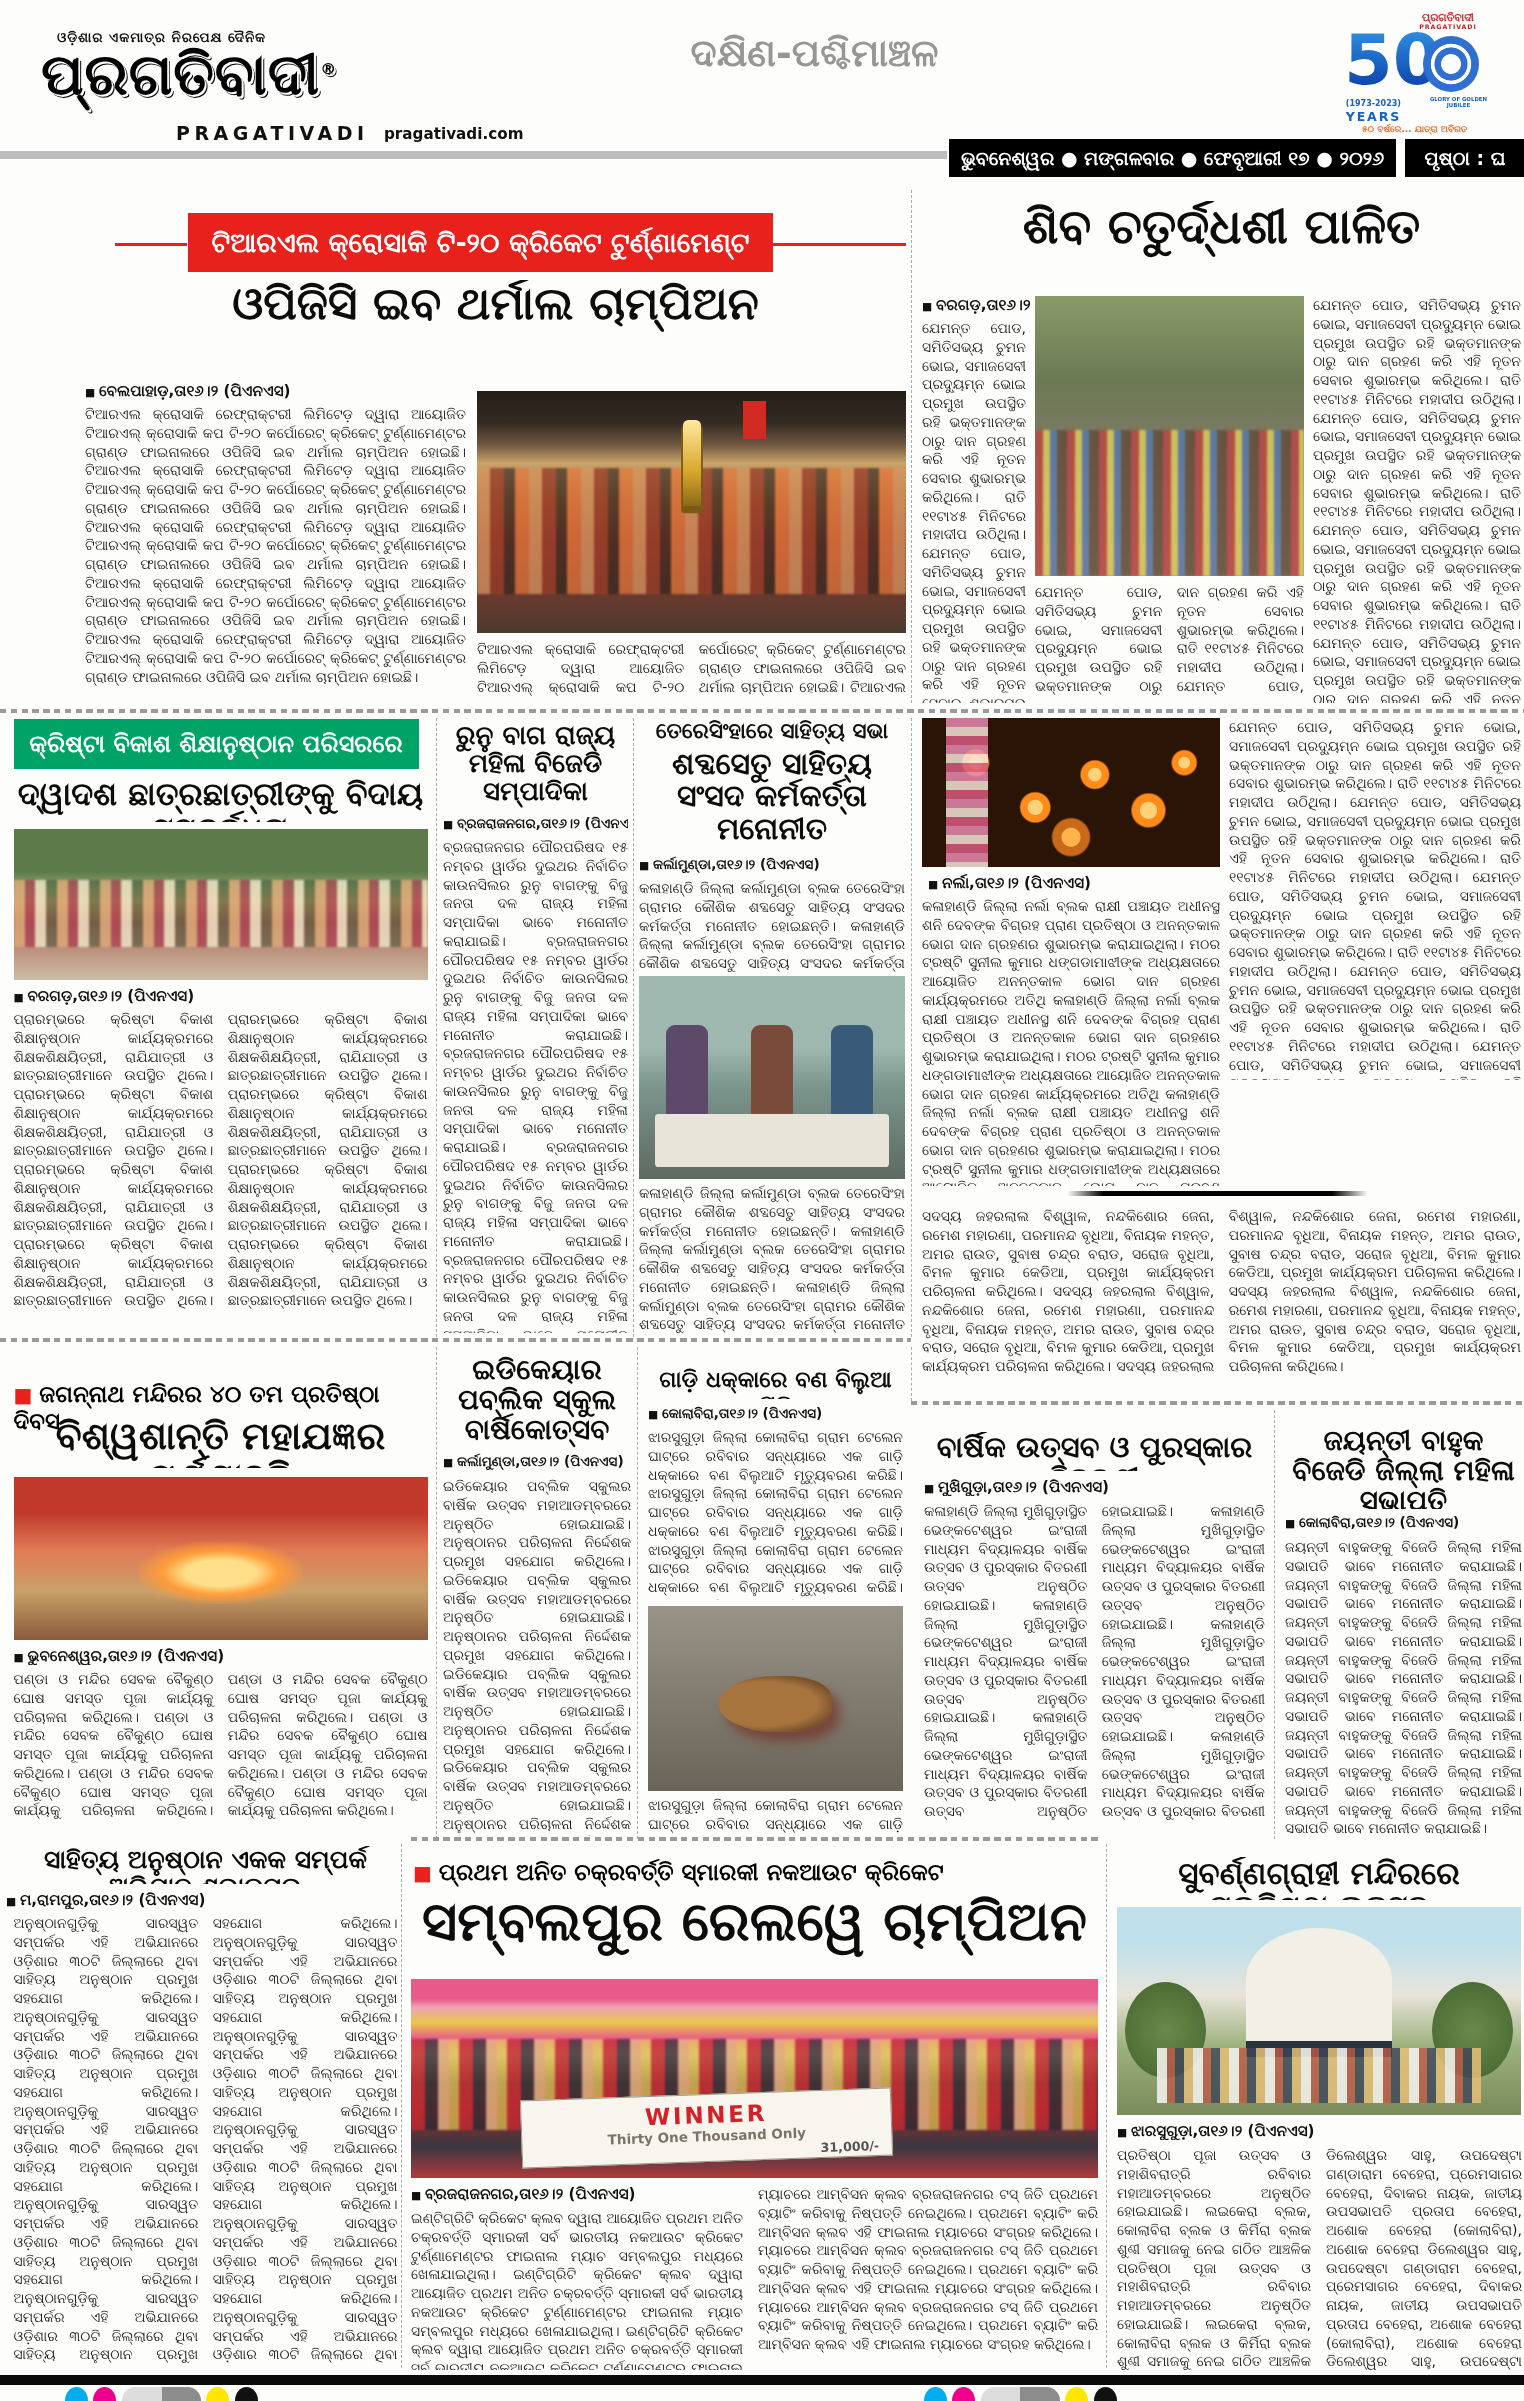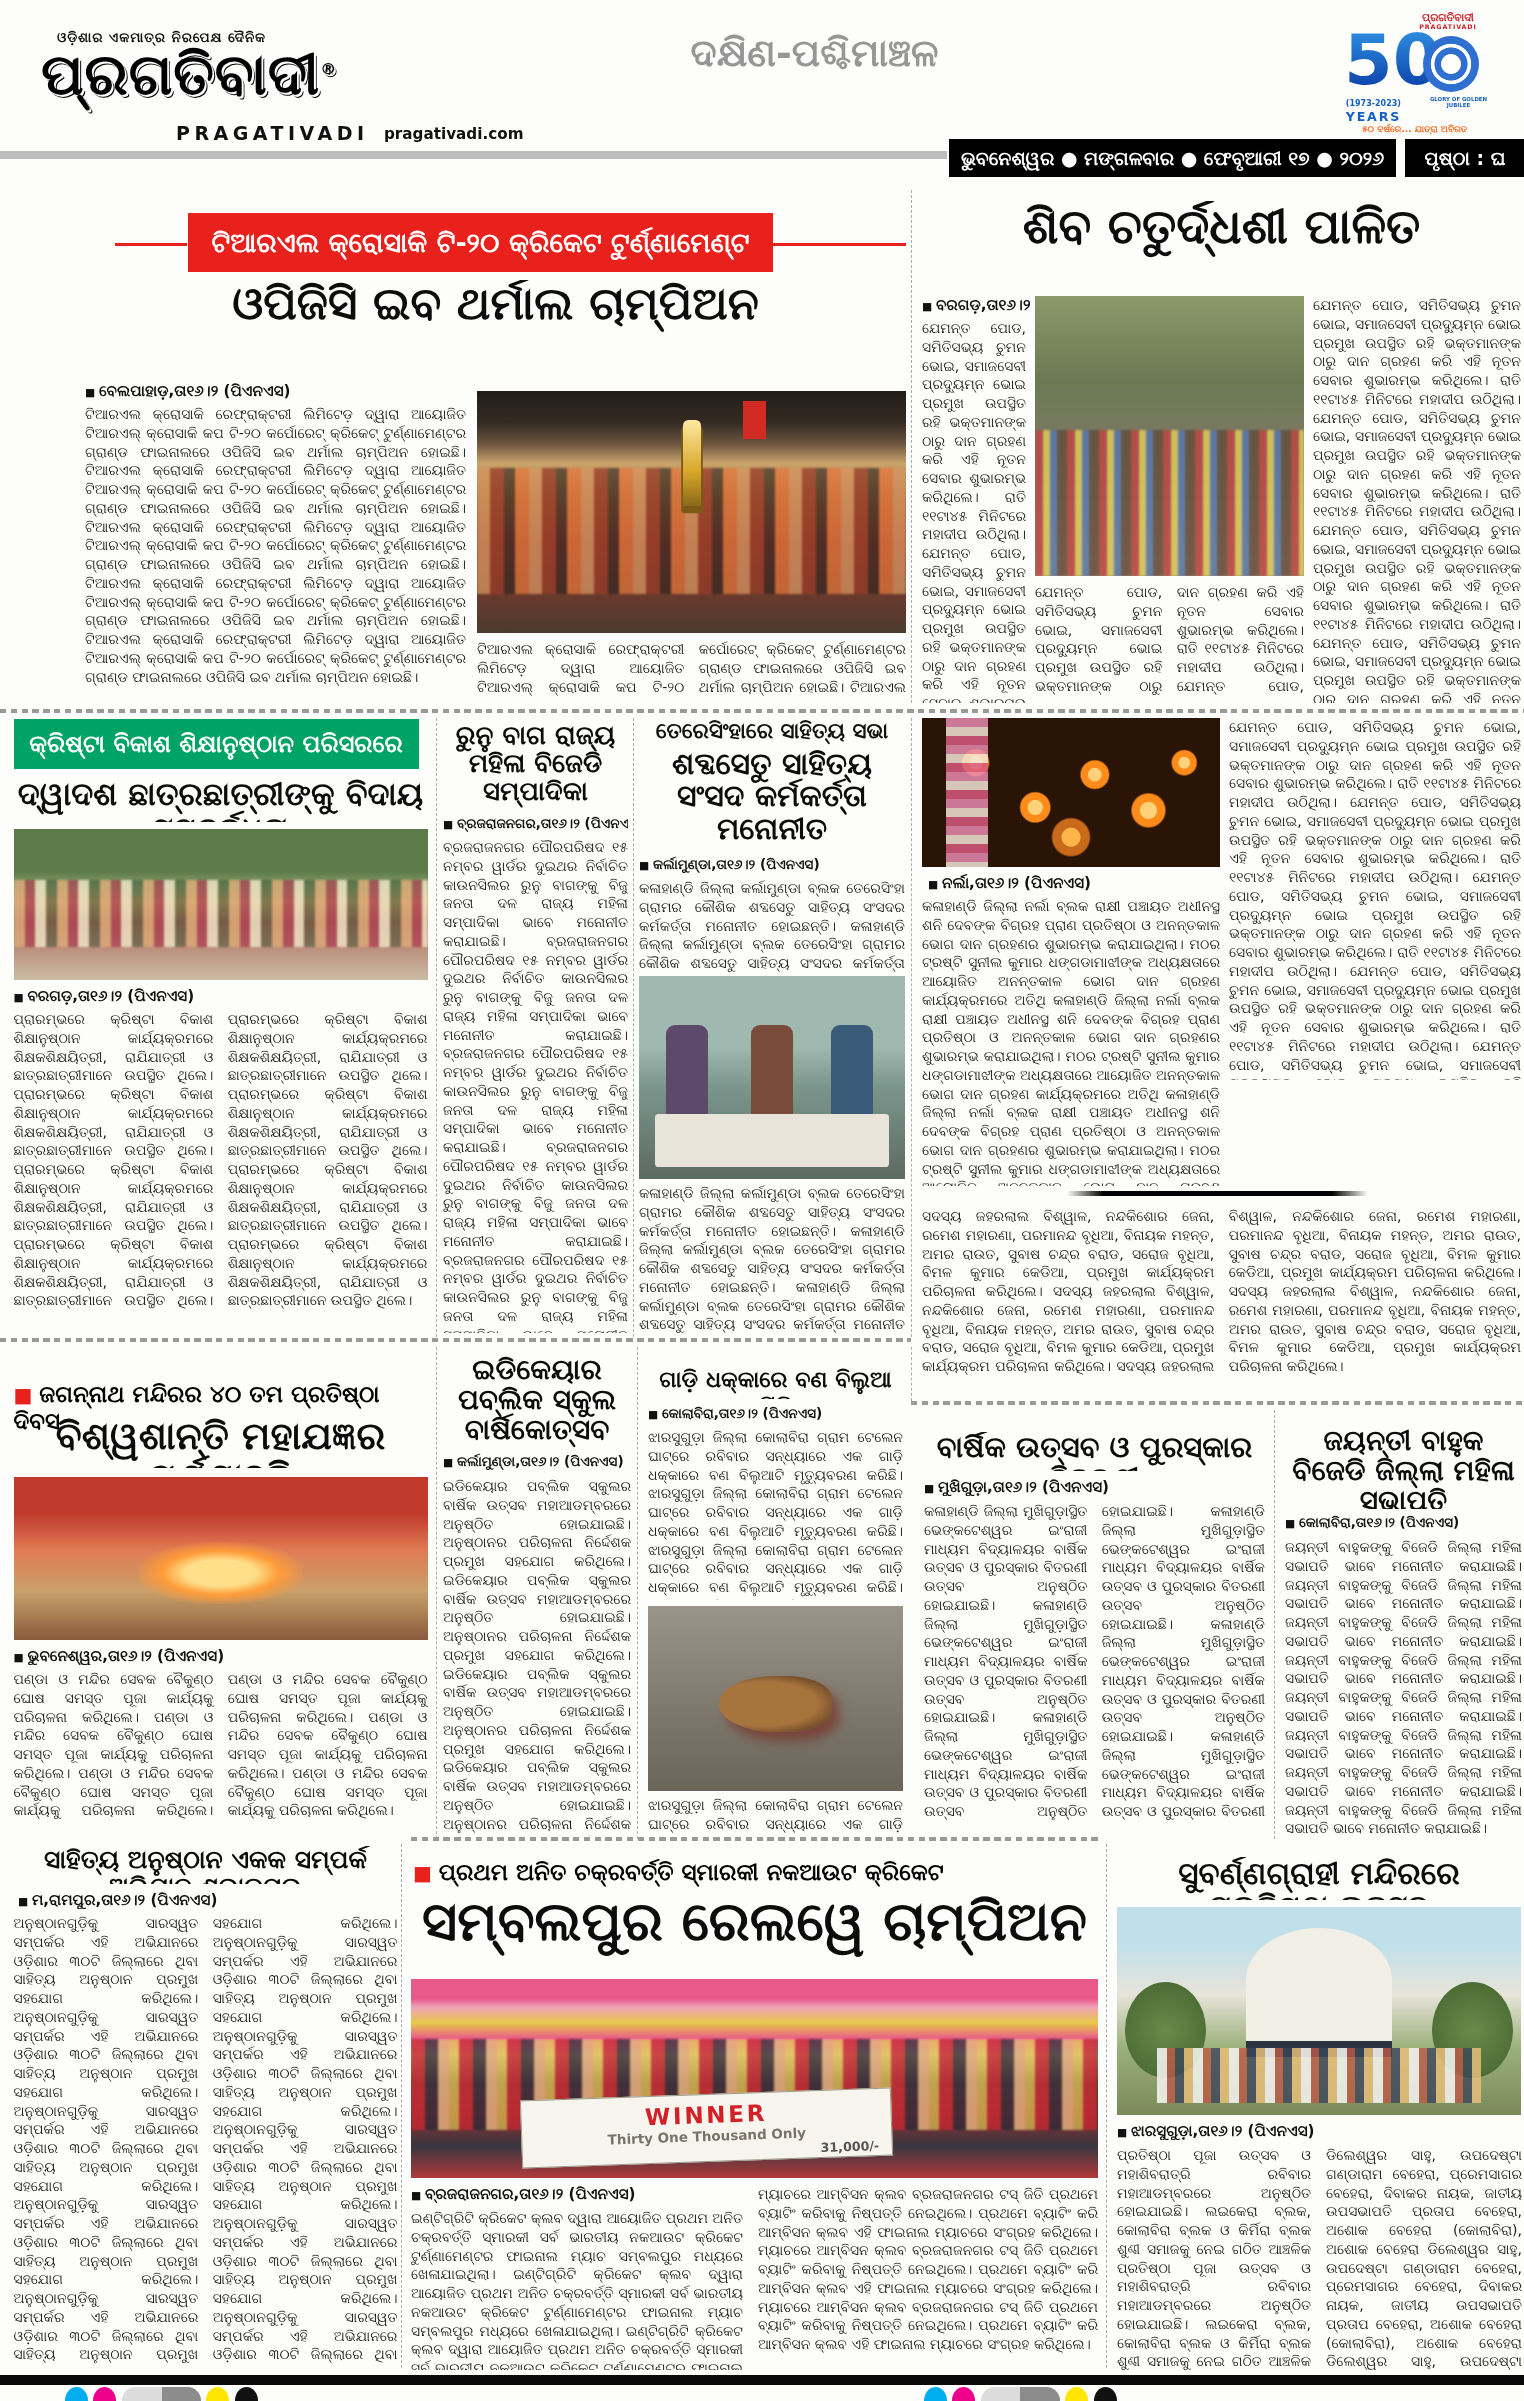--- a/index.html
+++ b/index.html
@@ -220,21 +220,21 @@
   <div class="abs body-text cols-2" style="left:924px;top:1502px;width:341px;height:334px;">କଳାହାଣ୍ଡି ଜିଲ୍ଲା ମୁଖିଗୁଡ଼ାସ୍ଥିତ ଭେଙ୍କଟେଶ୍ୱର ଇଂରାଜୀ ମାଧ୍ୟମ ବିଦ୍ୟାଳୟର ବାର୍ଷିକ ଉତ୍ସବ ଓ ପୁରସ୍କାର ବିତରଣୀ ଉତ୍ସବ ଅନୁଷ୍ଠିତ ହୋଇଯାଇଛି। କଳାହାଣ୍ଡି ଜିଲ୍ଲା ମୁଖିଗୁଡ଼ାସ୍ଥିତ ଭେଙ୍କଟେଶ୍ୱର ଇଂରାଜୀ ମାଧ୍ୟମ ବିଦ୍ୟାଳୟର ବାର୍ଷିକ ଉତ୍ସବ ଓ ପୁରସ୍କାର ବିତରଣୀ ଉତ୍ସବ ଅନୁଷ୍ଠିତ ହୋଇଯାଇଛି। କଳାହାଣ୍ଡି ଜିଲ୍ଲା ମୁଖିଗୁଡ଼ାସ୍ଥିତ ଭେଙ୍କଟେଶ୍ୱର ଇଂରାଜୀ ମାଧ୍ୟମ ବିଦ୍ୟାଳୟର ବାର୍ଷିକ ଉତ୍ସବ ଓ ପୁରସ୍କାର ବିତରଣୀ ଉତ୍ସବ ଅନୁଷ୍ଠିତ ହୋଇଯାଇଛି। କଳାହାଣ୍ଡି ଜିଲ୍ଲା ମୁଖିଗୁଡ଼ାସ୍ଥିତ ଭେଙ୍କଟେଶ୍ୱର ଇଂରାଜୀ ମାଧ୍ୟମ ବିଦ୍ୟାଳୟର ବାର୍ଷିକ ଉତ୍ସବ ଓ ପୁରସ୍କାର ବିତରଣୀ ଉତ୍ସବ ଅନୁଷ୍ଠିତ ହୋଇଯାଇଛି। କଳାହାଣ୍ଡି ଜିଲ୍ଲା ମୁଖିଗୁଡ଼ାସ୍ଥିତ ଭେଙ୍କଟେଶ୍ୱର ଇଂରାଜୀ ମାଧ୍ୟମ ବିଦ୍ୟାଳୟର ବାର୍ଷିକ ଉତ୍ସବ ଓ ପୁରସ୍କାର ବିତରଣୀ ଉତ୍ସବ ଅନୁଷ୍ଠିତ ହୋଇଯାଇଛି। କଳାହାଣ୍ଡି ଜିଲ୍ଲା ମୁଖିଗୁଡ଼ାସ୍ଥିତ ଭେଙ୍କଟେଶ୍ୱର ଇଂରାଜୀ ମାଧ୍ୟମ ବିଦ୍ୟାଳୟର ବାର୍ଷିକ ଉତ୍ସବ ଓ ପୁରସ୍କାର ବିତରଣୀ ଉତ୍ସବ ଅନୁଷ୍ଠିତ ହୋଇଯାଇଛି। କଳାହାଣ୍ଡି ଜିଲ୍ଲା ମୁଖିଗୁଡ଼ାସ୍ଥିତ ଭେଙ୍କଟେଶ୍ୱର ଇଂରାଜୀ ମାଧ୍ୟମ ବିଦ୍ୟାଳୟର ବାର୍ଷିକ ଉତ୍ସବ ଓ ପୁରସ୍କାର ବିତରଣୀ ଉତ୍ସବ ଅନୁଷ୍ଠିତ ହୋଇଯାଇଛି।</div>
 
   <div class="abs headline" style="left:1285px;top:1426px;width:237px;height:83px;font-size:28px;">ଜୟନ୍ତୀ ବାହୁକ ବିଜେଡି ଜିଲ୍ଲା ମହିଳା ସଭାପତି</div>
   <div class="abs byline" style="left:1285px;top:1514px;width:237px;font-size:13.5px;">କୋଲାବିରା,ତା୧୬।୨ (ପିଏନଏସ)</div>
   <div class="abs body-text" style="left:1285px;top:1538px;width:237px;height:298px;">ଜୟନ୍ତୀ ବାହୁକଙ୍କୁ ବିଜେଡି ଜିଲ୍ଲା ମହିଳା ସଭାପତି ଭାବେ ମନୋନୀତ କରାଯାଇଛି। ଜୟନ୍ତୀ ବାହୁକଙ୍କୁ ବିଜେଡି ଜିଲ୍ଲା ମହିଳା ସଭାପତି ଭାବେ ମନୋନୀତ କରାଯାଇଛି। ଜୟନ୍ତୀ ବାହୁକଙ୍କୁ ବିଜେଡି ଜିଲ୍ଲା ମହିଳା ସଭାପତି ଭାବେ ମନୋନୀତ କରାଯାଇଛି। ଜୟନ୍ତୀ ବାହୁକଙ୍କୁ ବିଜେଡି ଜିଲ୍ଲା ମହିଳା ସଭାପତି ଭାବେ ମନୋନୀତ କରାଯାଇଛି। ଜୟନ୍ତୀ ବାହୁକଙ୍କୁ ବିଜେଡି ଜିଲ୍ଲା ମହିଳା ସଭାପତି ଭାବେ ମନୋନୀତ କରାଯାଇଛି। ଜୟନ୍ତୀ ବାହୁକଙ୍କୁ ବିଜେଡି ଜିଲ୍ଲା ମହିଳା ସଭାପତି ଭାବେ ମନୋନୀତ କରାଯାଇଛି। ଜୟନ୍ତୀ ବାହୁକଙ୍କୁ ବିଜେଡି ଜିଲ୍ଲା ମହିଳା ସଭାପତି ଭାବେ ମନୋନୀତ କରାଯାଇଛି। ଜୟନ୍ତୀ ବାହୁକଙ୍କୁ ବିଜେଡି ଜିଲ୍ଲା ମହିଳା ସଭାପତି ଭାବେ ମନୋନୀତ କରାଯାଇଛି।</div>
 
   <div class="abs vdash" style="left:401px;top:1844px;height:524px;"></div>
   <div class="abs vdash" style="left:1106px;top:1844px;height:524px;"></div>
 
   <div class="abs headline" style="left:13.5px;top:1846px;width:384px;height:38px;font-size:25px;">ସାହିତ୍ୟ ଅନୁଷ୍ଠାନ ଏକକ ସମ୍ପର୍କ ଅଭିଯାନ ଶୁଭାରମ୍ଭ</div>
-  <div class="abs byline" style="left:18px;top:1891px;width:269px;">ମ,ରାମପୁର,ତା୧୬।୨ (ପିଏନଏସ)</div>
+  <div class="abs byline" style="left:6px;top:1891px;width:269px;">ମ,ରାମପୁର,ତା୧୬।୨ (ପିଏନଏସ)</div>
   <div class="abs body-text cols-2" style="left:13.5px;top:1914px;width:384px;height:456px;">ଅନୁଷ୍ଠାନଗୁଡ଼ିକୁ ସାରସ୍ୱତ ସମ୍ପର୍କର ଏହି ଅଭିଯାନରେ ଓଡ଼ିଶାର ୩୦ଟି ଜିଲ୍ଲାରେ ଥିବା ସାହିତ୍ୟ ଅନୁଷ୍ଠାନ ପ୍ରମୁଖ ସହଯୋଗ କରିଥିଲେ। ଅନୁଷ୍ଠାନଗୁଡ଼ିକୁ ସାରସ୍ୱତ ସମ୍ପର୍କର ଏହି ଅଭିଯାନରେ ଓଡ଼ିଶାର ୩୦ଟି ଜିଲ୍ଲାରେ ଥିବା ସାହିତ୍ୟ ଅନୁଷ୍ଠାନ ପ୍ରମୁଖ ସହଯୋଗ କରିଥିଲେ। ଅନୁଷ୍ଠାନଗୁଡ଼ିକୁ ସାରସ୍ୱତ ସମ୍ପର୍କର ଏହି ଅଭିଯାନରେ ଓଡ଼ିଶାର ୩୦ଟି ଜିଲ୍ଲାରେ ଥିବା ସାହିତ୍ୟ ଅନୁଷ୍ଠାନ ପ୍ରମୁଖ ସହଯୋଗ କରିଥିଲେ। ଅନୁଷ୍ଠାନଗୁଡ଼ିକୁ ସାରସ୍ୱତ ସମ୍ପର୍କର ଏହି ଅଭିଯାନରେ ଓଡ଼ିଶାର ୩୦ଟି ଜିଲ୍ଲାରେ ଥିବା ସାହିତ୍ୟ ଅନୁଷ୍ଠାନ ପ୍ରମୁଖ ସହଯୋଗ କରିଥିଲେ। ଅନୁଷ୍ଠାନଗୁଡ଼ିକୁ ସାରସ୍ୱତ ସମ୍ପର୍କର ଏହି ଅଭିଯାନରେ ଓଡ଼ିଶାର ୩୦ଟି ଜିଲ୍ଲାରେ ଥିବା ସାହିତ୍ୟ ଅନୁଷ୍ଠାନ ପ୍ରମୁଖ ସହଯୋଗ କରିଥିଲେ। ଅନୁଷ୍ଠାନଗୁଡ଼ିକୁ ସାରସ୍ୱତ ସମ୍ପର୍କର ଏହି ଅଭିଯାନରେ ଓଡ଼ିଶାର ୩୦ଟି ଜିଲ୍ଲାରେ ଥିବା ସାହିତ୍ୟ ଅନୁଷ୍ଠାନ ପ୍ରମୁଖ ସହଯୋଗ କରିଥିଲେ। ଅନୁଷ୍ଠାନଗୁଡ଼ିକୁ ସାରସ୍ୱତ ସମ୍ପର୍କର ଏହି ଅଭିଯାନରେ ଓଡ଼ିଶାର ୩୦ଟି ଜିଲ୍ଲାରେ ଥିବା ସାହିତ୍ୟ ଅନୁଷ୍ଠାନ ପ୍ରମୁଖ ସହଯୋଗ କରିଥିଲେ। ଅନୁଷ୍ଠାନଗୁଡ଼ିକୁ ସାରସ୍ୱତ ସମ୍ପର୍କର ଏହି ଅଭିଯାନରେ ଓଡ଼ିଶାର ୩୦ଟି ଜିଲ୍ଲାରେ ଥିବା ସାହିତ୍ୟ ଅନୁଷ୍ଠାନ ପ୍ରମୁଖ ସହଯୋଗ କରିଥିଲେ। ଅନୁଷ୍ଠାନଗୁଡ଼ିକୁ ସାରସ୍ୱତ ସମ୍ପର୍କର ଏହି ଅଭିଯାନରେ ଓଡ଼ିଶାର ୩୦ଟି ଜିଲ୍ଲାରେ ଥିବା ସାହିତ୍ୟ ଅନୁଷ୍ଠାନ ପ୍ରମୁଖ ସହଯୋଗ କରିଥିଲେ। ଅନୁଷ୍ଠାନଗୁଡ଼ିକୁ ସାରସ୍ୱତ ସମ୍ପର୍କର ଏହି ଅଭିଯାନରେ ଓଡ଼ିଶାର ୩୦ଟି ଜିଲ୍ଲାରେ ଥିବା ସାହିତ୍ୟ ଅନୁଷ୍ଠାନ ପ୍ରମୁଖ ସହଯୋଗ କରିଥିଲେ।</div>
 
   <div class="abs wavy" style="left:411px;top:1837px;width:687px;"></div>
   <div class="abs kicker-sq" style="left:413px;top:1859px;width:682px;">ପ୍ରଥମ ଅନିତ ଚକ୍ରବର୍ତ୍ତି ସ୍ମାରକୀ ନକଆଉଟ କ୍ରିକେଟ</div>
   <div class="abs headline" style="left:411px;top:1893px;width:687px;height:83px;font-size:54px;">ସମ୍ବଲପୁର ରେଲୱେ ଚାମ୍ପିଅନ</div>
   <div class="photo ph-cheque" style="left:411px;top:1979px;width:687px;height:199px;">
     <div class="crowd"></div>
     <div class="cheque">
       <div class="w">WINNER</div>
       <div class="words">Thirty One Thousand Only</div>

